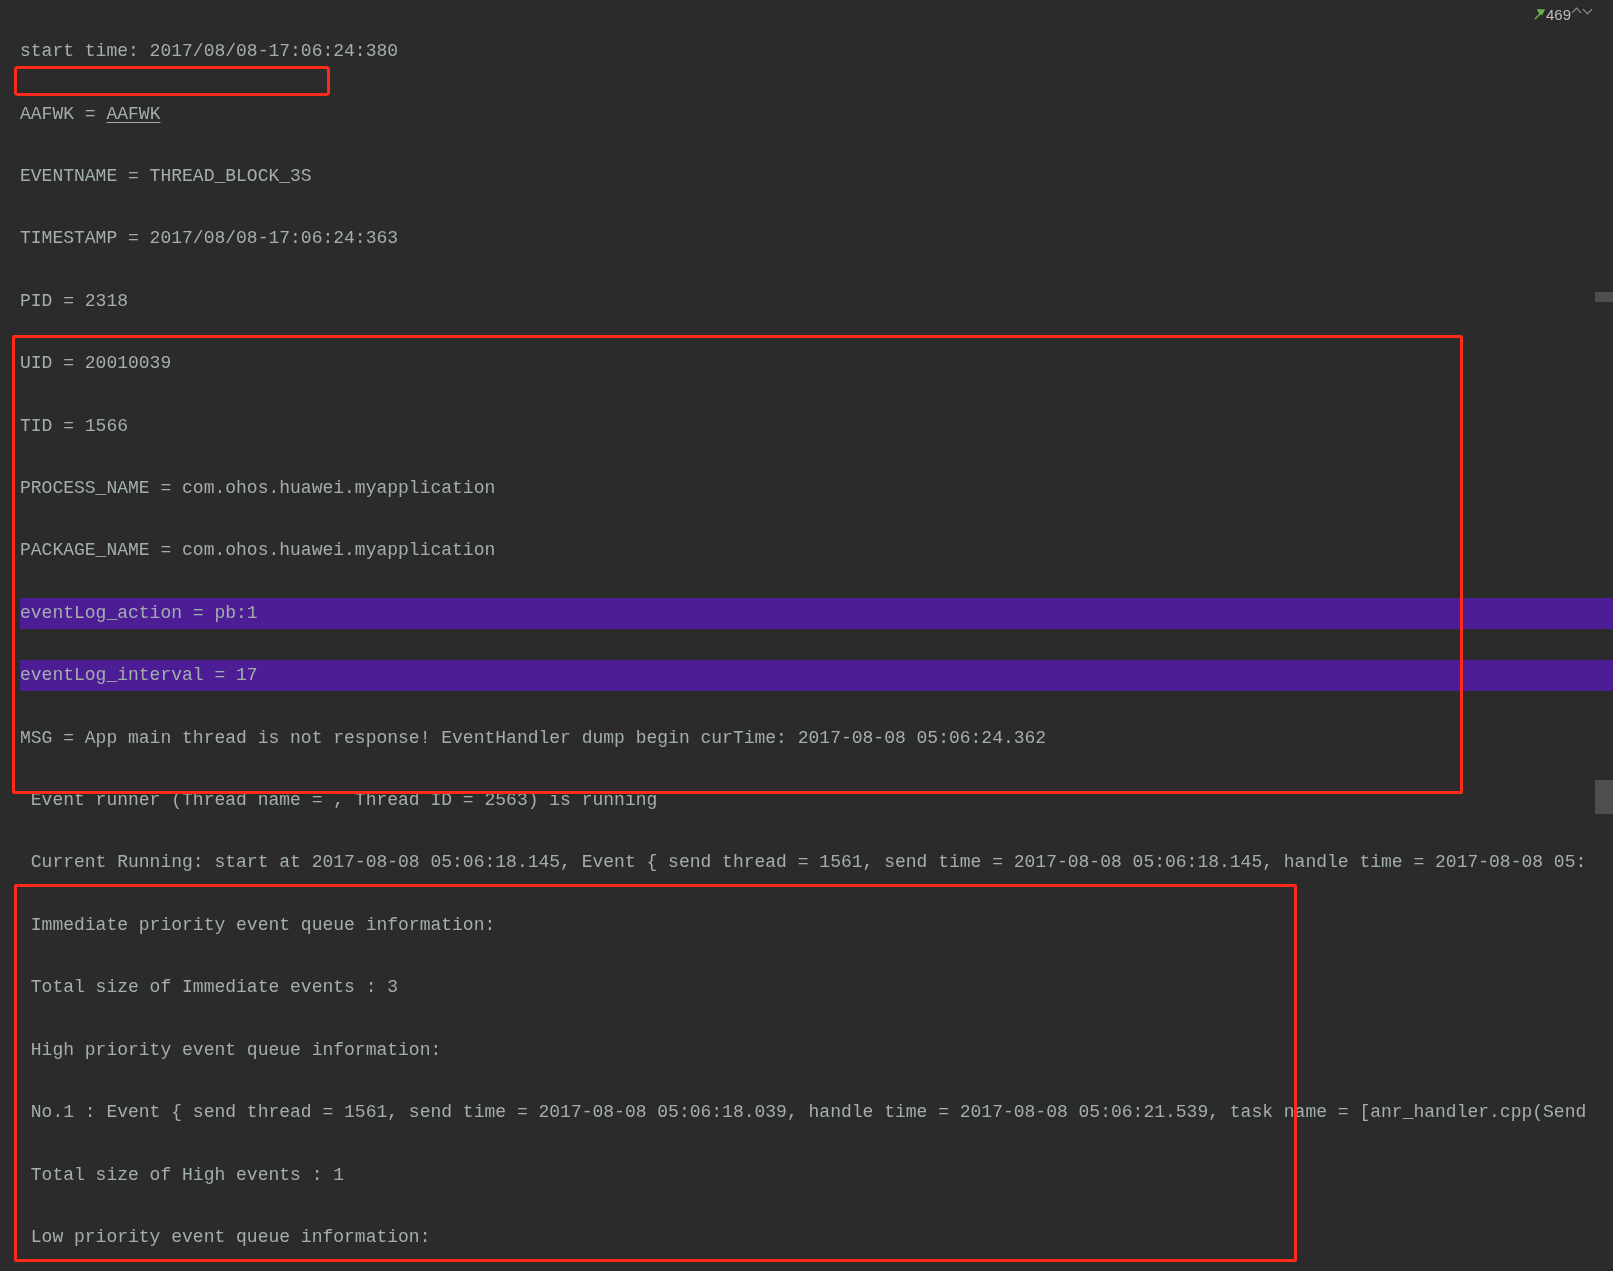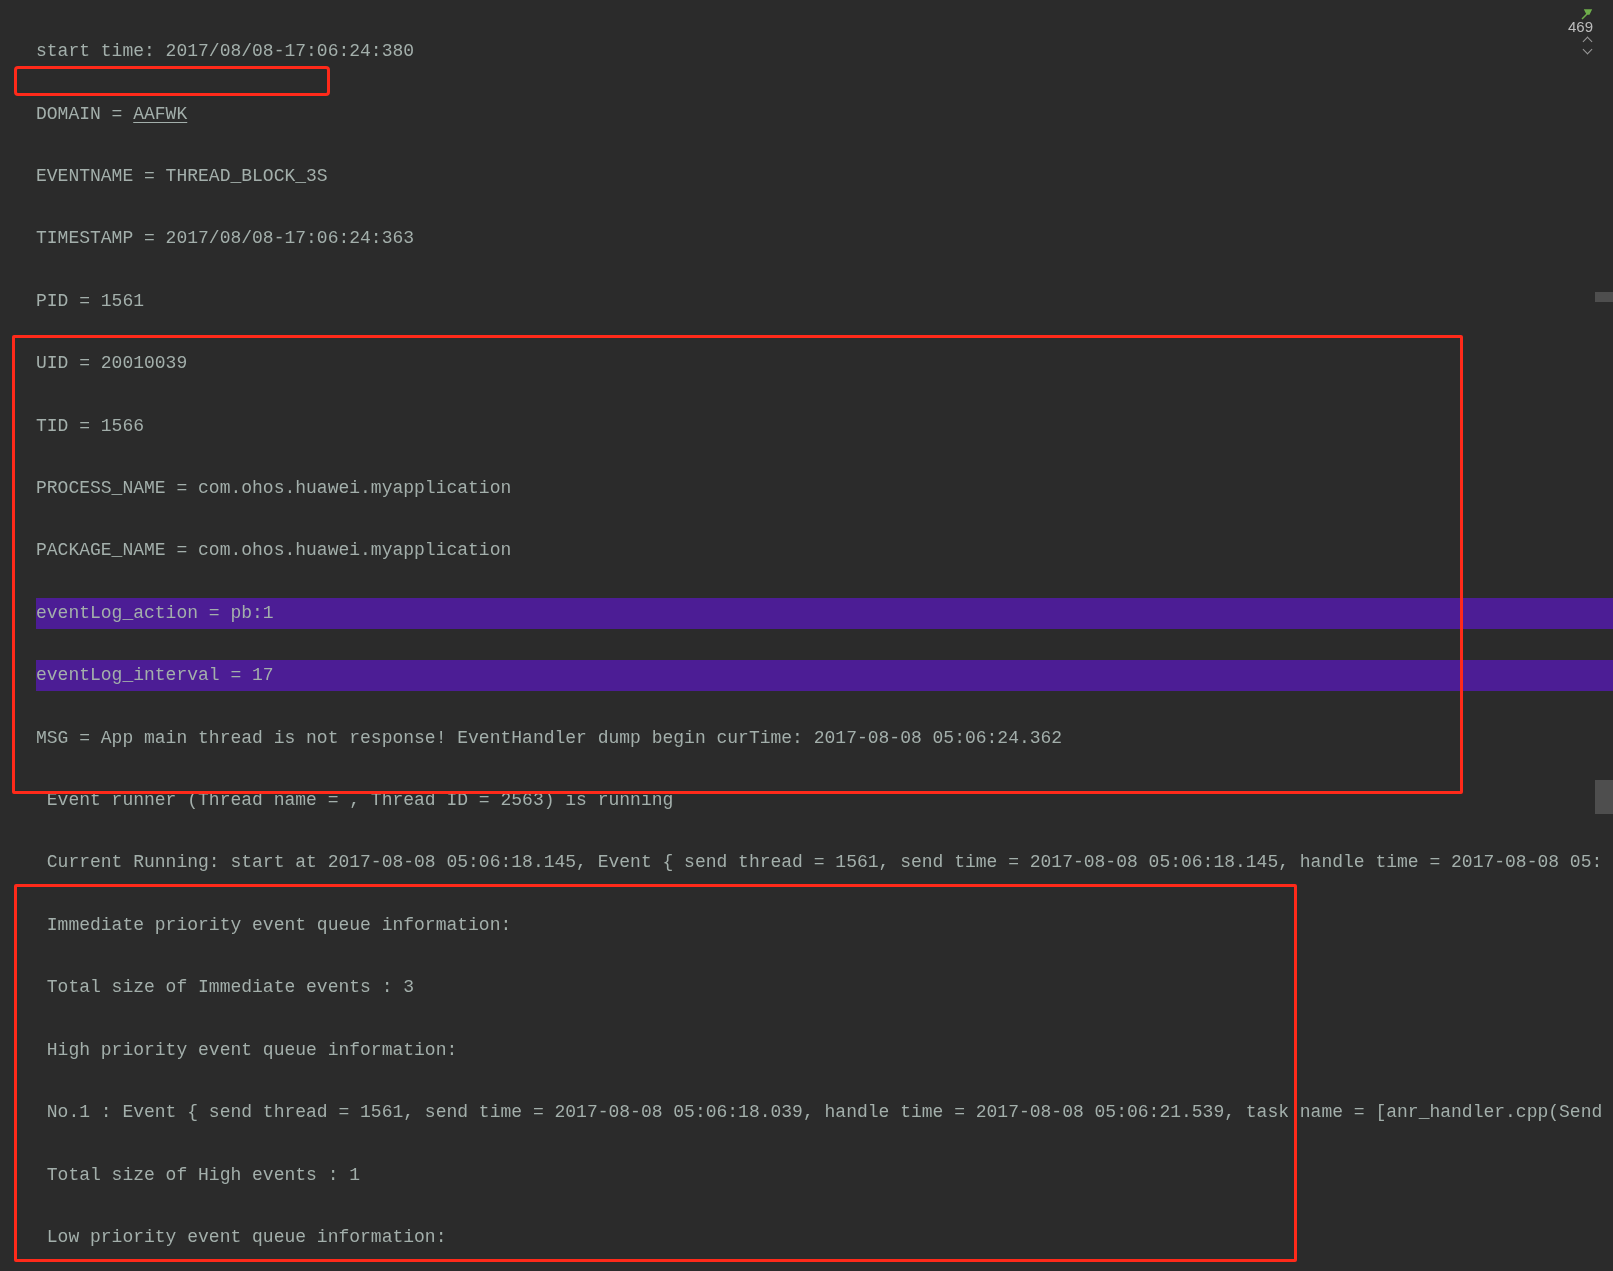--- a/index.html
+++ b/index.html
@@ -12,21 +12,21 @@
     color: #a3afab;
     overflow: hidden;
     position: relative;
   }
   .log-pane {
     position: absolute;
     left: 0;
     top: 0;
     width: 1613px;
     height: 1271px;
-    padding-left: 36px;
+    padding-left: 20px;
     padding-top: 5px;
     white-space: pre;
     line-height: 31.2px;
   }
   .log-pane .line { white-space: pre; }
   .u { text-decoration: underline; text-underline-offset: 3px; }
   .hl-green {
     background: #4c1d95;
   }
 
@@ -47,25 +47,24 @@
     cursor: pointer;
   }
   #marker-top { top: 292px; height: 10px; }
   #marker-mid { top: 780px; height: 34px; }
 
   .status-bar {
     position: absolute;
     right: 20px;
     top: 6px;
     display: flex;
-    align-items: flex-end;
+    align-items: flex-start;
     font-size: 15px;
     color: #bdbdbd;
     font-family: -apple-system, "Segoe UI", sans-serif;
-    flex-direction: column;
   }
   .status-icon {
     width: 12px;
     height: 12px;
     display: inline-block;
   }
   .chev {
     width: 11px;
     height: 11px;
     display: inline-block;
@@ -81,24 +80,24 @@
     border-top: 1.5px solid #9a9a9a;
   }
   .chev.up::before   { transform: rotate(45deg); }
   .chev.down::before { transform: rotate(225deg); top: 0px; }
 </style>
 </head>
 <body>
 
 <div class="log-pane">
 <div class="line">start time: 2017/08/08-17:06:24:380</div>
-<div class="line"><span>DOMAIN = </span><span class="u">AAFWK</span></div>
+<div class="line"><span>AAFWK = </span><span class="u">AAFWK</span></div>
 <div class="line">EVENTNAME = THREAD_BLOCK_3S</div>
 <div class="line">TIMESTAMP = 2017/08/08-17:06:24:363</div>
-<div class="line">PID = 1561</div>
+<div class="line">PID = 2318</div>
 <div class="line">UID = 20010039</div>
 <div class="line">TID = 1566</div>
 <div class="line">PROCESS_NAME = com.ohos.huawei.myapplication</div>
 <div class="line">PACKAGE_NAME = com.ohos.huawei.myapplication</div>
 <div class="line hl-green">eventLog_action = pb:1</div>
 <div class="line hl-green">eventLog_interval = 17</div>
 <div class="line">MSG = App main thread is not response! EventHandler dump begin curTime: 2017-08-08 05:06:24.362</div>
 <div class="line"> Event runner (Thread name = , Thread ID = 2563) is running</div>
 <div class="line"> Current Running: start at 2017-08-08 05:06:18.145, Event { send thread = 1561, send time = 2017-08-08 05:06:18.145, handle time = 2017-08-08 05:</div>
 <div class="line"> Immediate priority event queue information:</div>

